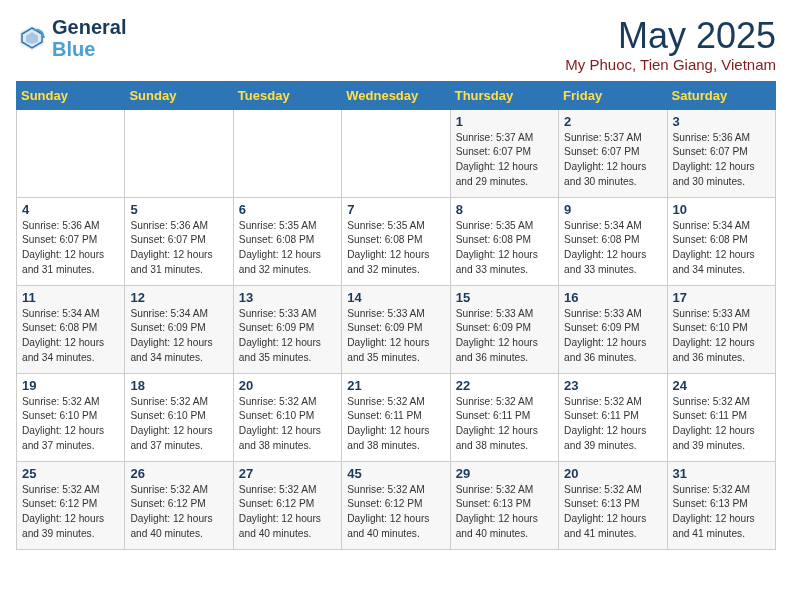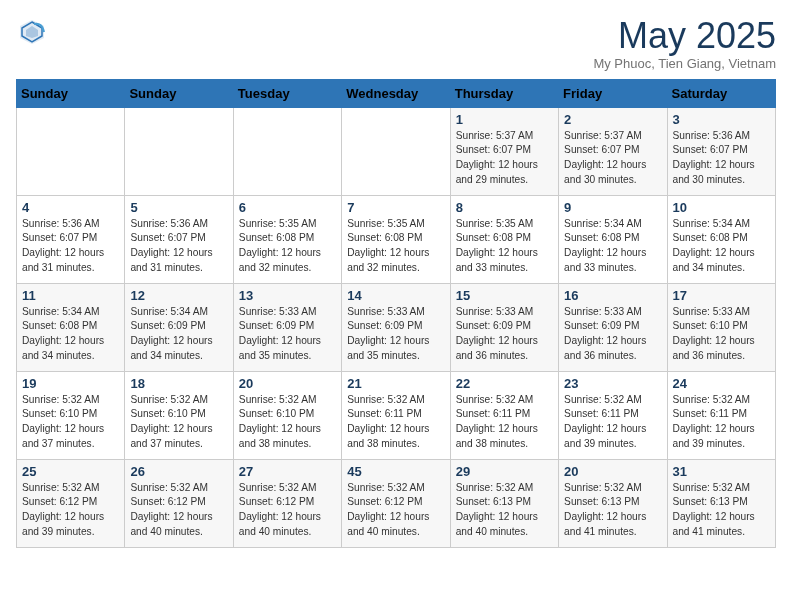--- a/index.html
+++ b/index.html
@@ -28,31 +28,31 @@
     .title-block {
       text-align: right;
     }
     .month-title {
       font-size: 36px;
       font-weight: normal;
       color: #1a3a5c;
       line-height: 1.1;
     }
     .subtitle {
-      font-size: 13px;
-      color: #737373;
+      font-size: 15px;
+      color: #7f1d1d;
     }
     table {
       width: 100%;
       border-collapse: collapse;
       table-layout: fixed;
     }
     thead th {
       background: #2e75b6;
-      color: #000000;
+      color: #fde047;
       font-size: 13px;
       padding: 6px 4px;
       text-align: left;
       border: 1px solid #2e75b6;
     }
     tbody td {
       border: 1px solid #ccc;
       vertical-align: top;
       padding: 4px 5px;
       font-size: 10.5px;
@@ -83,20 +83,24 @@
 <body>
 
 <div class="header">
   <div class="logo">
     <svg class="logo-icon" viewBox="0 0 32 32">
       <polygon points="16,4 28,10 28,22 16,28 4,22 4,10" fill="#2e75b6" opacity="0.15"></polygon>
       <polygon points="16,6 26,12 26,20 16,26 6,20 6,12" fill="none" stroke="#2e75b6" stroke-width="1.5"></polygon>
       <polygon points="16,10 22,14 22,20 16,22 10,20 10,14" fill="#2e75b6" opacity="0.3"></polygon>
       <path d="M18,8 Q26,6 28,16" stroke="#4a9fd4" stroke-width="2" fill="none"></path>
     </svg>
+    <div>
+      <div style="font-size:20px;font-weight:bold;color:#1a3a5c;line-height:1.1;">General</div>
+      <div style="font-size:20px;font-weight:bold;color:#4a9fd4;line-height:1.1;">Blue</div>
+    </div>
   </div>
   <div class="title-block">
     <div class="month-title">May 2025</div>
     <div class="subtitle">My Phuoc, Tien Giang, Vietnam</div>
   </div>
 </div>
 
 <table>
   <thead>
     <tr id="header-row">

